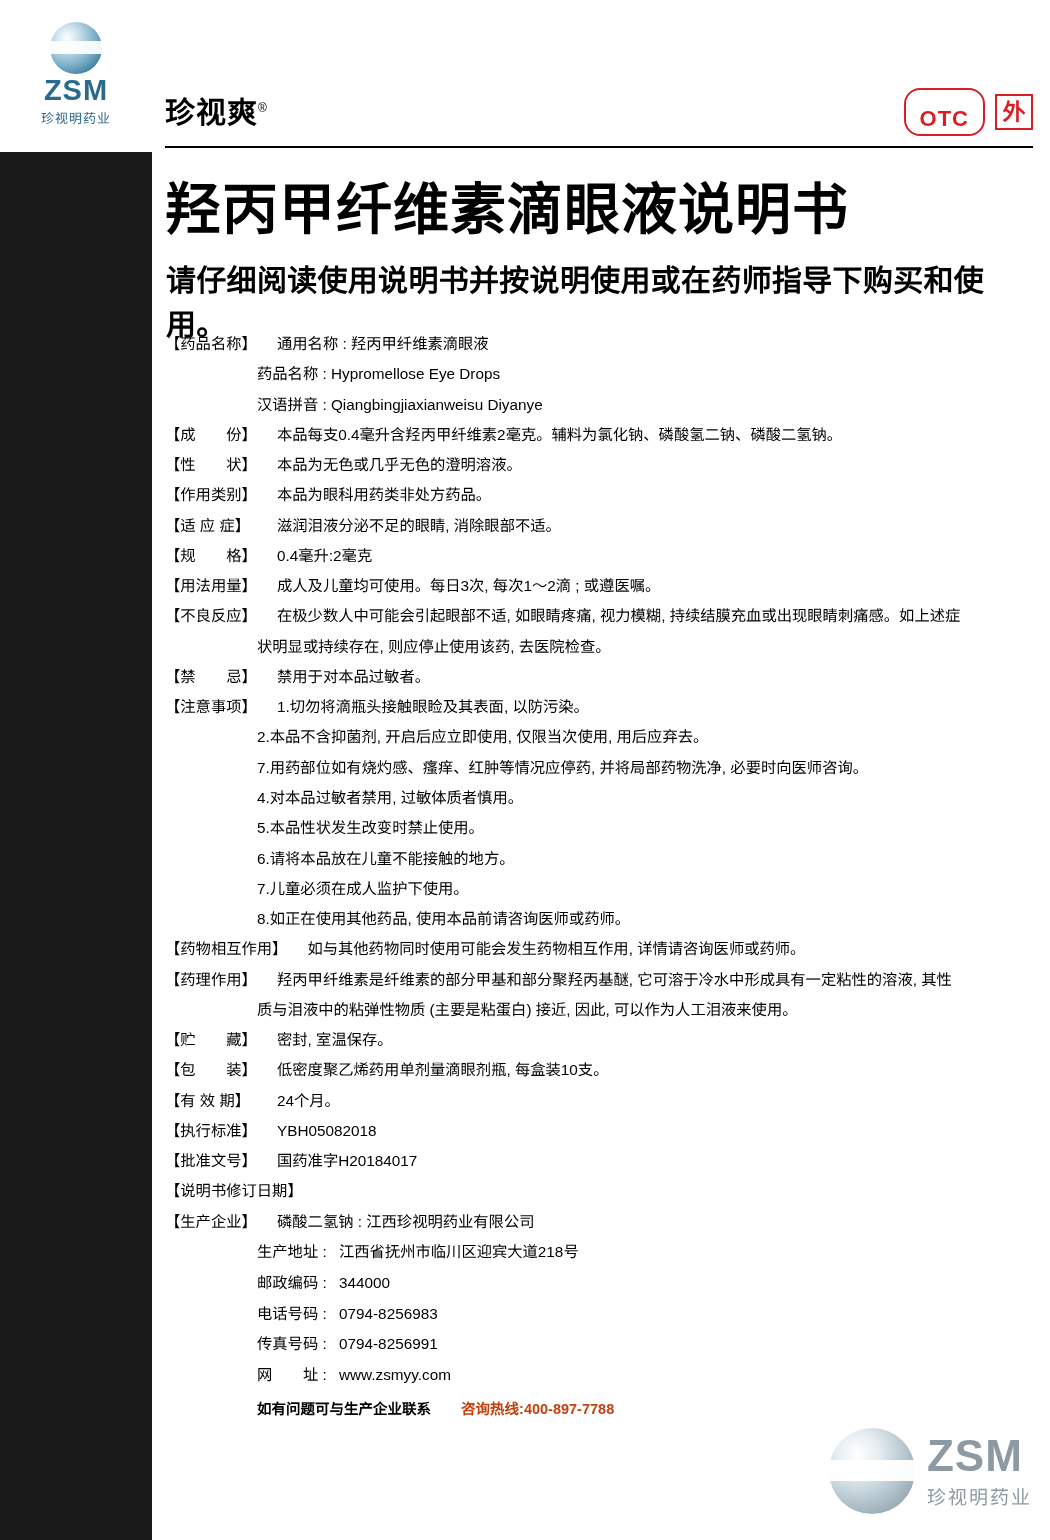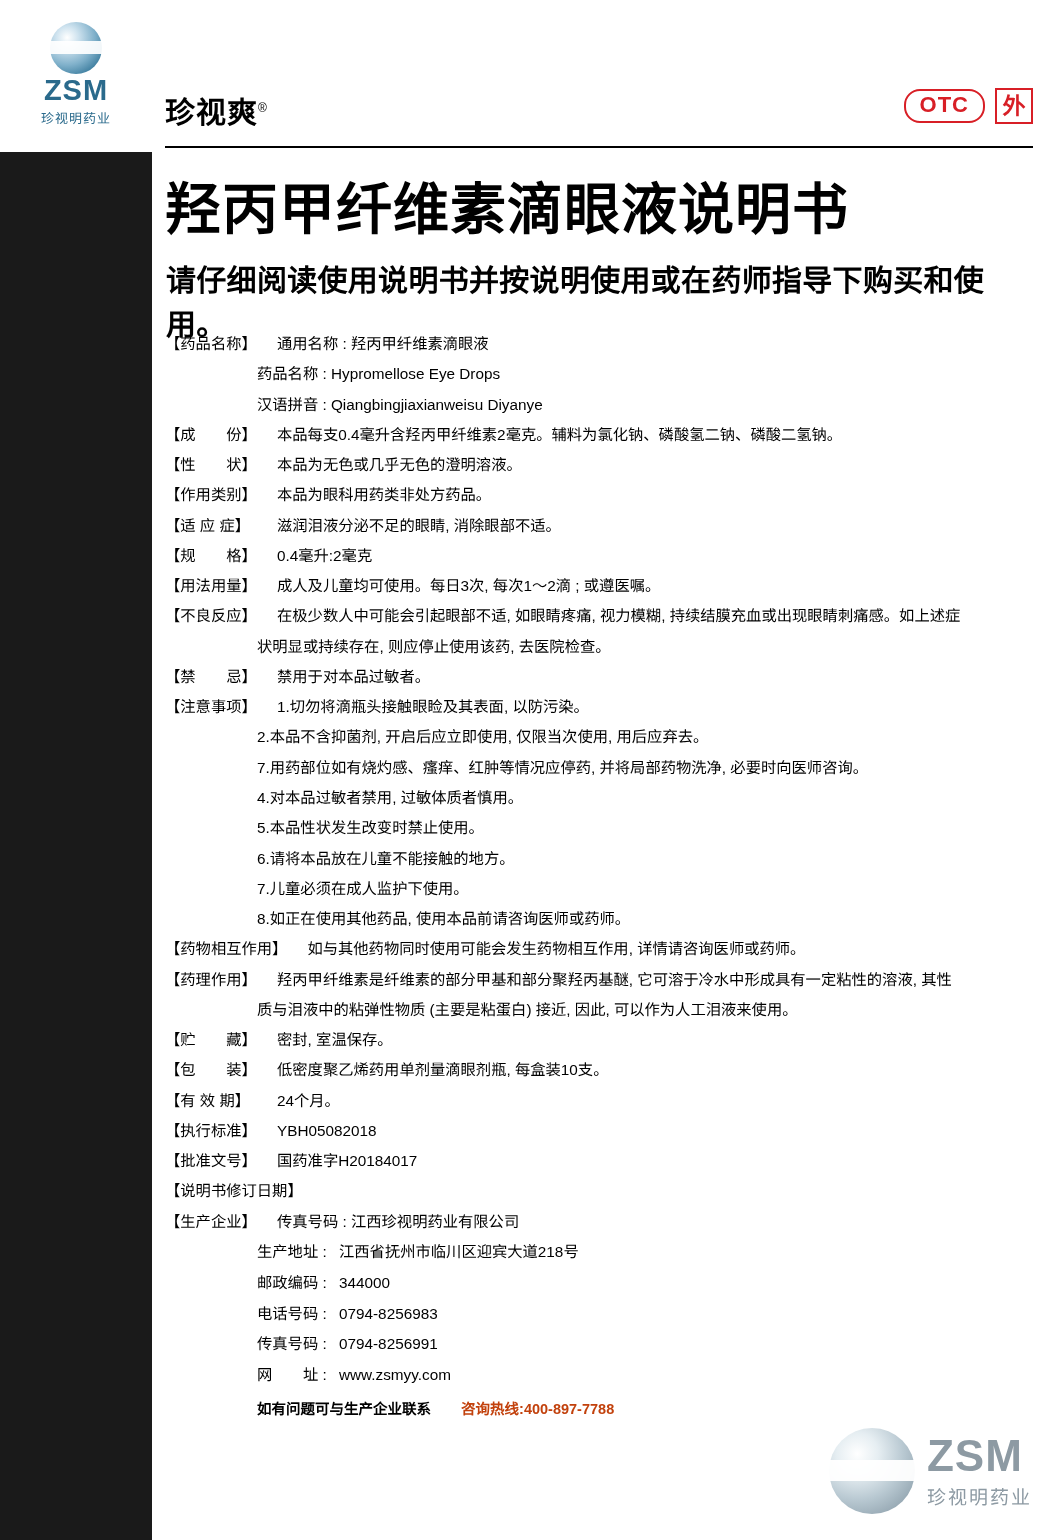--- a/index.html
+++ b/index.html
@@ -114,21 +114,21 @@
     display: flex;
     align-items: center;
     gap: 10px;
   }
   .otc-badge {
     border: 2px solid #d81f26;
     border-radius: 16px;
     color: #d81f26;
     font-size: 22px;
     font-weight: bold;
-    padding: 1px 14px 3px 14px;
+    padding: 16px 14px 3px 14px;
     letter-spacing: 1px;
     line-height: 1.15;
   }
   .wai-badge {
     border: 2px solid #d81f26;
     color: #d81f26;
     font-size: 23px;
     font-weight: bold;
     width: 34px;
     height: 32px;
@@ -389,21 +389,21 @@
       <div class="sec-body">国药准字H20184017</div>
     </div>
 
     <div class="sec">
       <div class="sec-label" style="width:auto;">【说明书修订日期】</div>
       <div class="sec-body"></div>
     </div>
 
     <div class="sec">
       <div class="sec-label">【生产企业】</div>
-      <div class="sec-body">传真号码 : 江西珍视明药业有限公司</div>
+      <div class="sec-body">磷酸二氢钠 : 江西珍视明药业有限公司</div>
     </div>
 
     <div class="contact-row">
       <div class="contact-label">生产地址 :</div>
       <div>江西省抚州市临川区迎宾大道218号</div>
     </div>
     <div class="contact-row">
       <div class="contact-label">邮政编码 :</div>
       <div>344000</div>
     </div>

